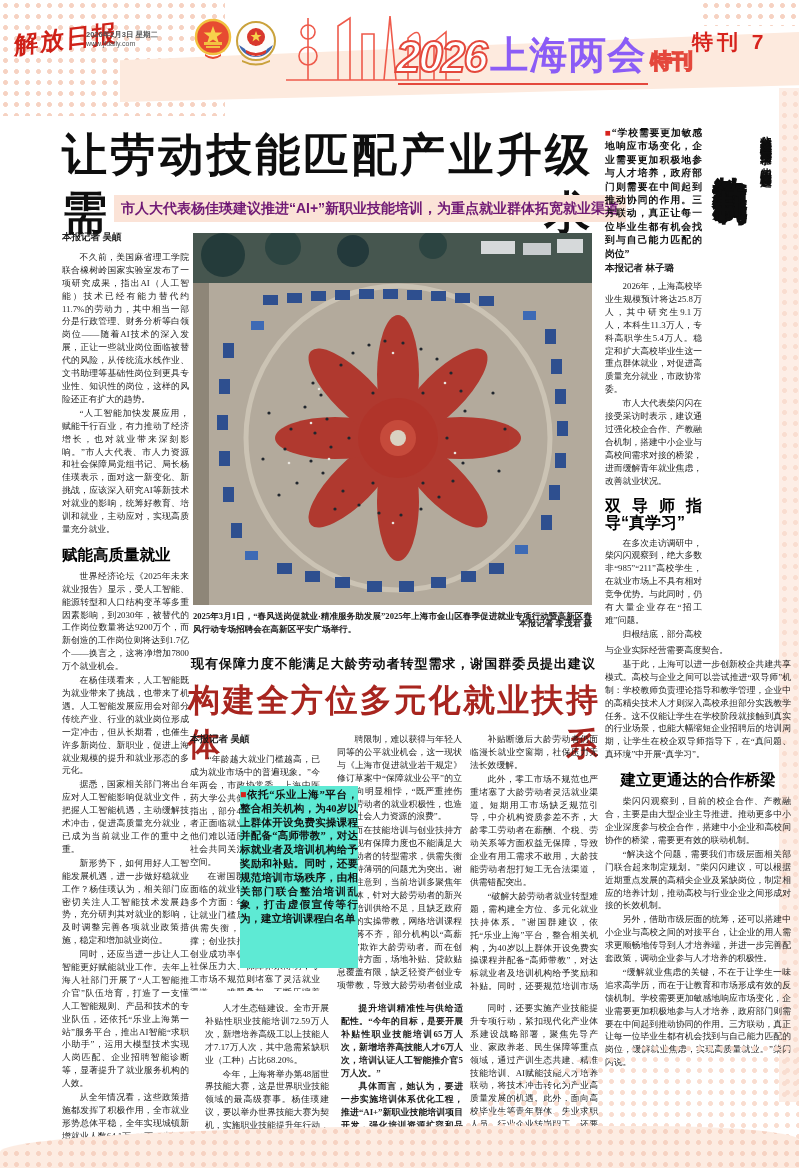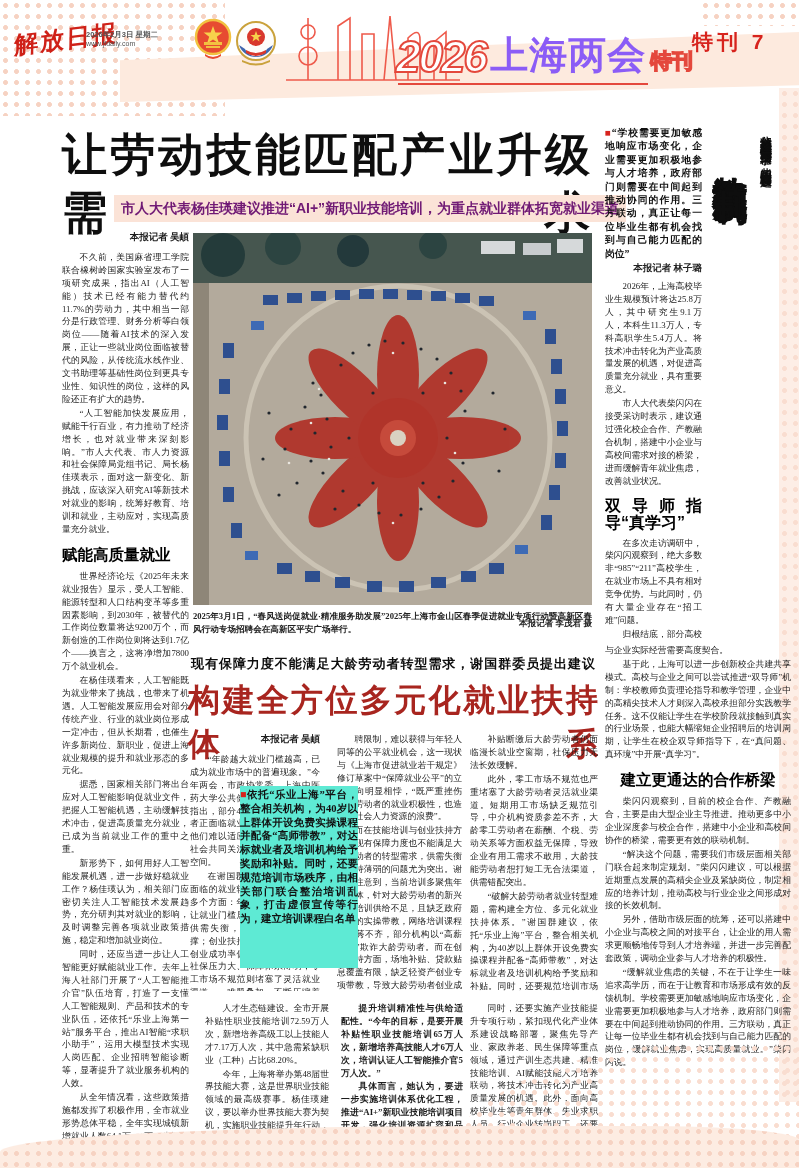--- a/index.html
+++ b/index.html
@@ -7,21 +7,21 @@
         font-family:"Liberation Serif","DejaVu Serif",serif;color:#222;}
   .abs{position:absolute;}
   .dots{background-image:radial-gradient(#f6d2c2 2.2px,rgba(0,0,0,0) 2.4px);background-size:11px 11px;}
   .dots-light{background-image:radial-gradient(#f9ddd0 2.2px,rgba(0,0,0,0) 2.4px);background-size:11px 11px;}
   .just{text-align:justify;text-justify:inter-character;}
   p{margin:0;text-indent:2em;}
   .bodytxt{font-size:8.8px;line-height:12.9px;color:#1c1c1c;}
   .bodytxt p{margin-bottom:1px;}
   .sechead{font-family:"Liberation Sans","DejaVu Sans",sans-serif;font-weight:bold;
            font-size:15.5px;line-height:19px;color:#000;margin:9px 0 6px 0;text-indent:0;}
-  .byline{font-weight:bold;font-size:9.5px;text-align:right;margin-bottom:7px;text-indent:0;}
+  .byline{font-weight:bold;font-size:9.5px;text-align:left;margin-bottom:7px;text-indent:0;}
   .kai{font-weight:bold;}
   .redsq{color:#d7231d;font-style:normal;}
   .vert{writing-mode:vertical-rl;}
   .clip{overflow:hidden;}
 </style>
 </head>
 <body>
 
 <div id="page">
 
@@ -266,21 +266,21 @@
     <p>同时，还要实施产业技能提升专项行动，紧扣现代化产业体系建设战略部署，聚焦先导产业、家政养老、民生保障等重点领域，通过产训生态共建、精准技能培训、AI赋能技能人才培养联动，将技术冲击转化为产业高质量发展的机遇。此外，面向高校毕业生等青年群体、失业求职人员、行业企业转岗职工，还要实施重点群体赋能计划，推出技能培训和高质量就业相衔接的一体化服务，用技能照亮前程。</p>
   </div>
 
   <div class="abs just kai" style="left:605px;top:126px;width:97px;height:126px;font-size:9.8px;line-height:13.4px;color:#111;">
     <span class="redsq">■</span><span>“学校需要更加敏感地响应市场变化，企业需要更加积极地参与人才培养，政府部门则需要在中间起到推动协同的作用。三方联动，真正让每一位毕业生都有机会找到与自己能力匹配的岗位”</span>
   </div>
 
   <div class="abs byline" style="left:605px;top:262px;width:97px;">本报记者 林子璐</div>
 
   <div class="abs bodytxt just clip" style="left:605px;top:280px;width:97px;height:358px;">
-    <p>2026年，上海高校毕业生规模预计将达25.8万人，其中研究生9.1万人，本科生11.3万人，专科高职学生5.4万人。将技术冲击转化为产业高质量发展的机遇，对促进高质量充分就业，具有重要意义。</p>
+    <p>2026年，上海高校毕业生规模预计将达25.8万人，其中研究生9.1万人，本科生11.3万人，专科高职学生5.4万人。稳定和扩大高校毕业生这一重点群体就业，对促进高质量充分就业，市政协常委。</p>
     <p>市人大代表柴闪闪在接受采访时表示，建议通过强化校企合作、产教融合机制，搭建中小企业与高校间需求对接的桥梁，进而缓解青年就业焦虑，改善就业状况。</p>
     <div class="sechead" style="font-size:16px;line-height:17px;">双导师指导“真学习”</div>
     <p>在多次走访调研中，柴闪闪观察到，绝大多数非“985”“211”高校学生，在就业市场上不具有相对竞争优势。与此同时，仍有大量企业存在“招工难”问题。</p>
     <p>归根结底，部分高校以自身教学目标为主导的培养模式，难以适应当前快速变动的用工形势和企业需求，企业则往往需要在招人之后再投入大量成本进行培训。</p>
 
   </div>
 
   <div class="abs vert" style="left:702px;top:148px;width:50px;height:500px;font-size:35px;font-weight:bold;color:#0e0e0e;
               letter-spacing:1px;text-align:justify;">让教育和市场形成有效反馈机制</div>
 

